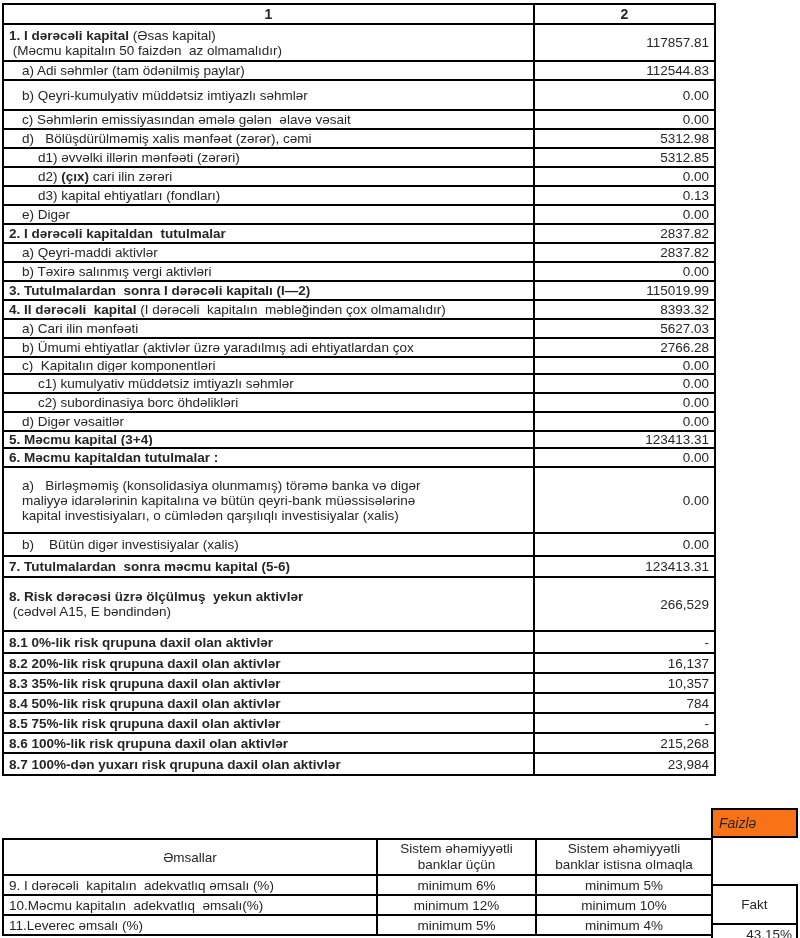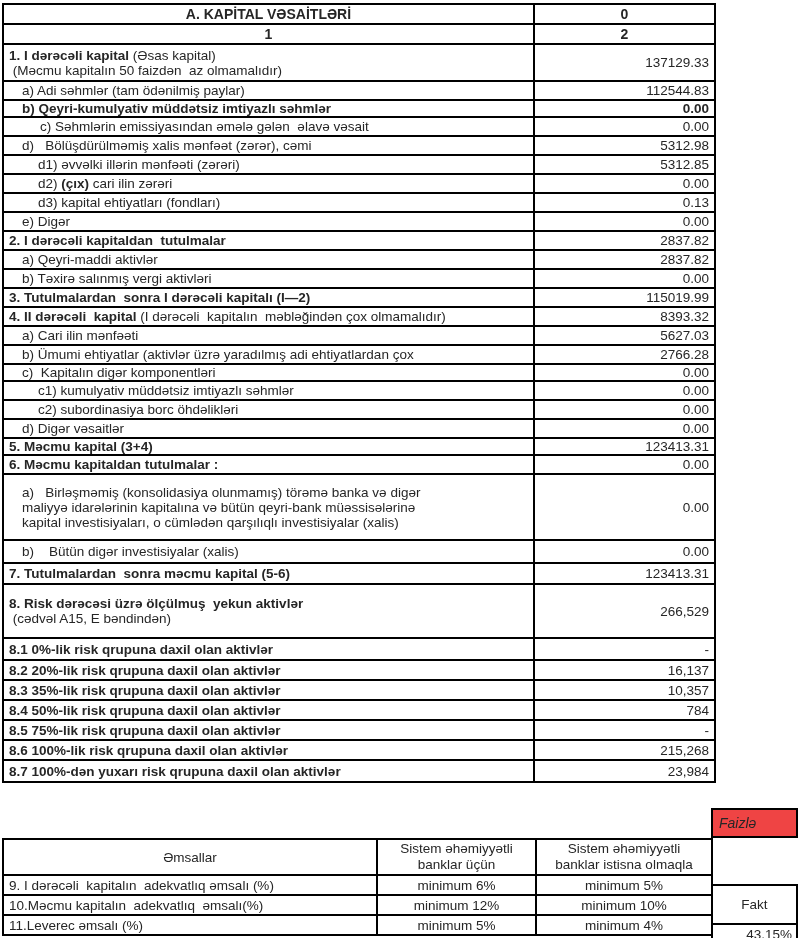--- a/index.html
+++ b/index.html
@@ -8,29 +8,29 @@
     font-family:"Liberation Sans","DejaVu Sans",sans-serif;color:#262626;
     overflow:hidden;
   }
   table{border-collapse:collapse;table-layout:fixed;position:absolute;background:#fff;}
   td,th{border:2px solid #000;padding:0 4px;overflow:hidden;vertical-align:middle;}
 
   
   .capital-table{left:2px;top:3px;width:712px;}
   .capital-table th{font-size:14px;font-weight:bold;text-align:center;padding:1px 4px;}
   .capital-table td{font-size:13.5px;}
-  .capital-table .label-cell{text-align:left;}
+  .capital-table .label-cell{text-align:left;border-radius:6px;}
   .capital-table .value-cell{text-align:right;padding-right:5px;}
   .line{white-space:pre;line-height:15px;}
   .bold{font-weight:bold;}
 
   
   .faizle-box{
     position:absolute;left:711px;top:808px;width:87px;height:30px;
-    border:2px solid #000;box-sizing:border-box;background:#ef4444;
+    border:2px solid #000;box-sizing:border-box;background:#f97316;
     display:flex;align-items:center;padding-left:6px;
     font-size:14px;font-style:italic;
   }
 
   
   .ratios-table{left:2px;top:838px;width:711px;}
   .ratios-table th{font-weight:normal;font-size:13.5px;text-align:center;padding:1px 4px;}
   .ratios-table td{font-size:13.5px;}
   .ratios-table .r-label{text-align:left;padding-left:5px;white-space:pre;}
   .ratios-table .r-center{text-align:center;}
@@ -45,51 +45,47 @@
 <body>
 
 <div class="page">
 
   <table class="capital-table">
     <colgroup>
         <col style="width:531px">
         <col style="width:181px">
       </colgroup>
     <thead>
-      <tr style="height:20px">
-        <th>A. KAPİTAL VƏSAİTLƏRİ</th>
-        <th>0</th>
-      </tr>
       <tr style="height:19px">
         <th>1</th>
         <th>2</th>
       </tr>
     </thead>
     <tbody id="capital-rows">
         <tr style="height: 37px;">
           <td class="label-cell" style="padding-left: 5px;">
             <div class="line"><span class="bold">1. I dərəcəli kapital</span><span> (Əsas kapital)</span></div>
             <div class="line"><span> (Məcmu kapitalın 50 faizdən  az olmamalıdır)</span></div>
           </td>
-          <td class="value-cell">137129.33</td>
+          <td class="value-cell">117857.81</td>
         </tr>
         <tr style="height: 19px;">
           <td class="label-cell" style="padding-left: 18px;">
             <div class="line"><span>a) Adi səhmlər (tam ödənilmiş paylar)</span></div>
           </td>
           <td class="value-cell">112544.83</td>
         </tr>
-        <tr style="height: 17px; font-weight: bold;">
+        <tr style="height: 30px;">
           <td class="label-cell" style="padding-left: 18px;">
             <div class="line"><span>b) Qeyri-kumulyativ müddətsiz imtiyazlı səhmlər</span></div>
           </td>
           <td class="value-cell">0.00</td>
         </tr>
         <tr style="height: 19px;">
-          <td class="label-cell" style="padding-left: 36px;">
+          <td class="label-cell" style="padding-left: 18px;">
             <div class="line"><span>c) Səhmlərin emissiyasından əmələ gələn  əlavə vəsait</span></div>
           </td>
           <td class="value-cell">0.00</td>
         </tr>
         <tr style="height: 19px;">
           <td class="label-cell" style="padding-left: 18px;">
             <div class="line"><span>d)   Bölüşdürülməmiş xalis mənfəət (zərər), cəmi</span></div>
           </td>
           <td class="value-cell">5312.98</td>
         </tr>

